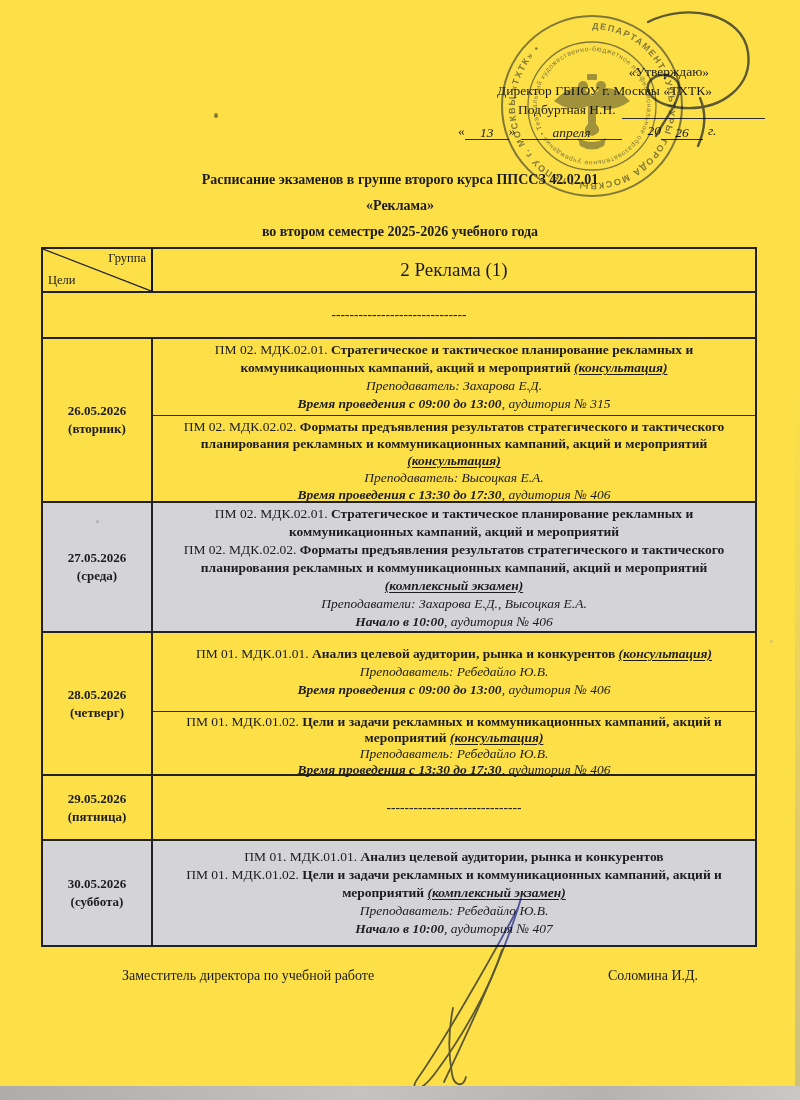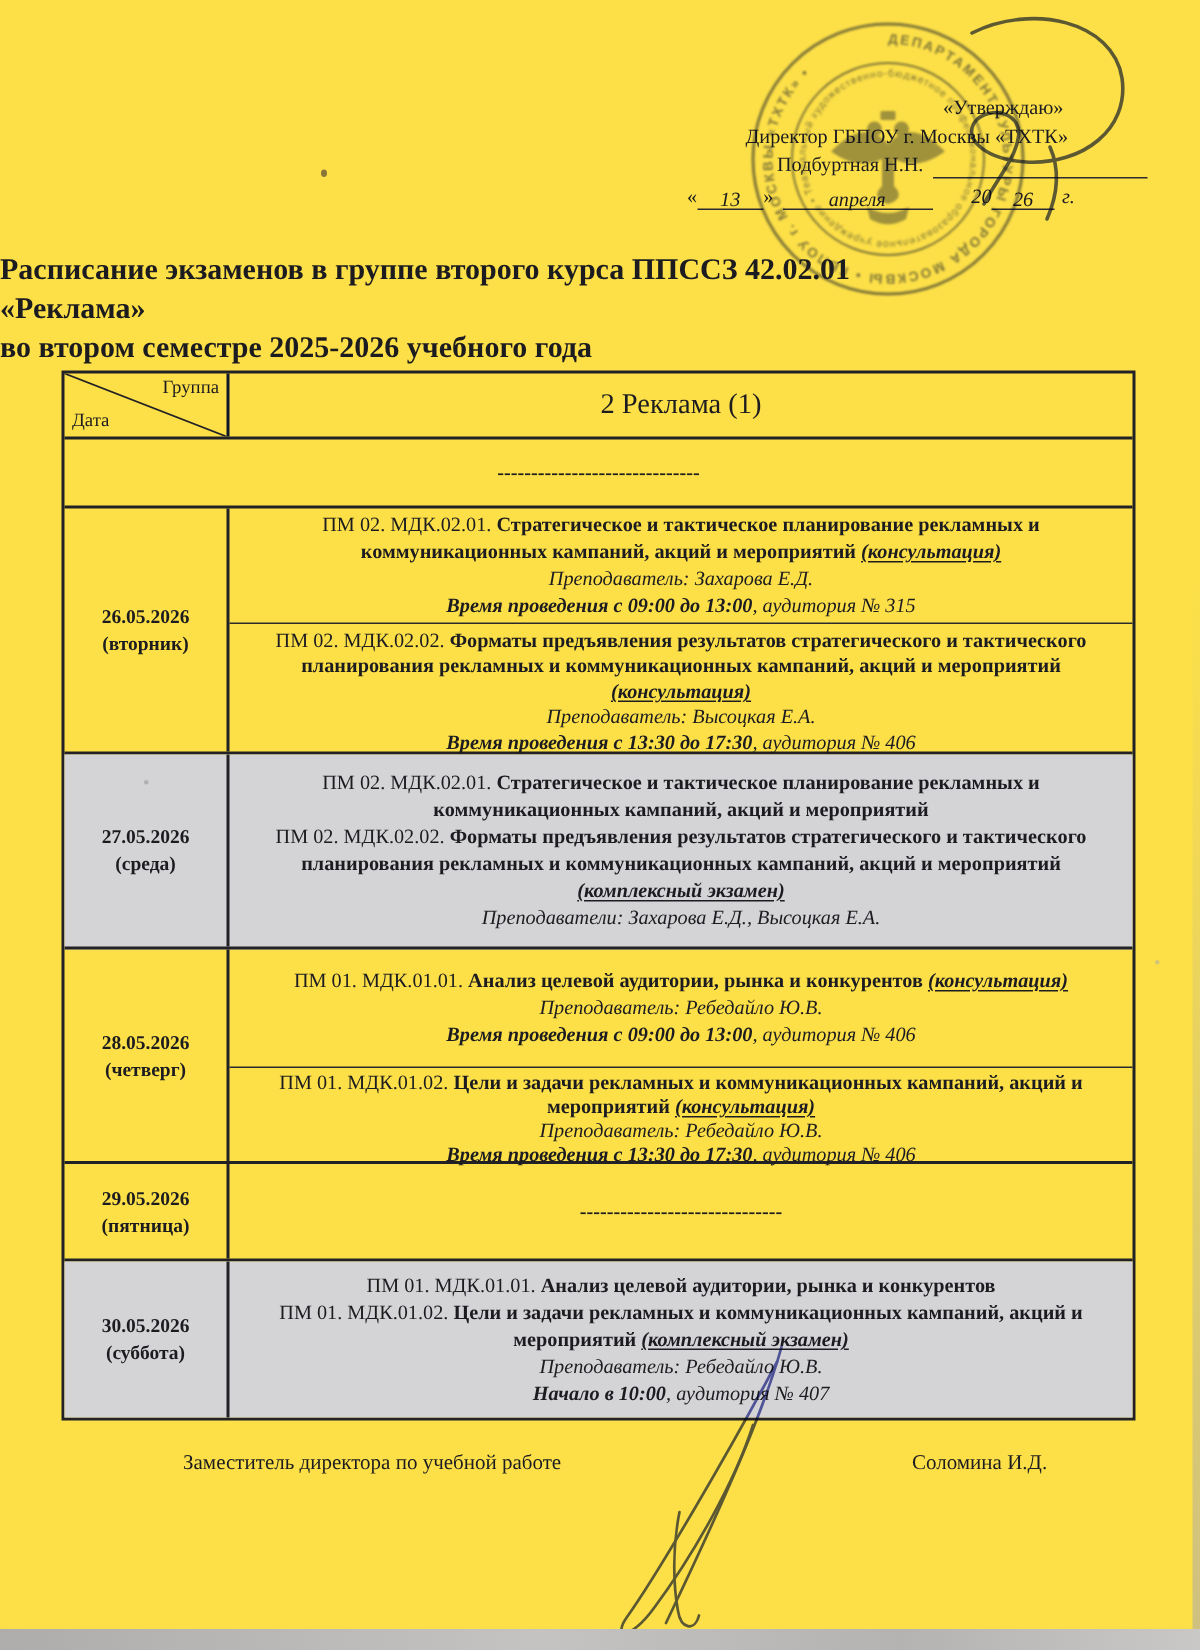--- a/index.html
+++ b/index.html
@@ -29,21 +29,21 @@
 
   
   #stamp{position:absolute;left:492px;top:6px;width:200px;height:200px;mix-blend-mode:multiply;opacity:.88;}
   #stamp text{font-family:"Liberation Sans","DejaVu Sans",sans-serif;fill:#7177be;}
   #stamp .ring-o{font-size:9px;letter-spacing:1.5px;font-weight:bold;}
   #stamp .ring-i{font-size:6.8px;letter-spacing:.6px;}
   
   .sig{position:absolute;mix-blend-mode:multiply;}
 
   
-  #title{position:absolute;left:0;top:167px;width:800px;text-align:left;font-weight:bold;font-size:20px;line-height:26px;}
+  #title{position:absolute;left:0;top:167px;width:800px;text-align:center;font-weight:bold;font-size:14px;line-height:26px;}
 
   
   #schedule{position:absolute;left:41px;top:247px;width:716px;height:700px;border:2px solid #222226;box-sizing:border-box;font-size:13.5px;}
   .trow{display:flex;border-bottom:2px solid #222226;box-sizing:border-box;}
   .trow:last-child{border-bottom:none;}
   .trow.shaded{background:#d4d3d6;}
   .date-cell{width:110px;flex:none;border-right:2px solid #222226;box-sizing:border-box;
     display:flex;flex-direction:column;justify-content:center;align-items:center;
     font-weight:bold;font-size:13px;line-height:18px;text-align:center;}
   .content-cell{flex:1;display:flex;flex-direction:column;box-sizing:border-box;min-width:0;}
@@ -140,21 +140,21 @@
     <div>во втором семестре 2025-2026 учебного года</div>
   </div>
 
   <div id="schedule">
     <div class="trow hrow">
       <div class="corner">
         <svg width="108" height="42">
           <line x1="0" y1="0" x2="108" y2="42" stroke="#222226" stroke-width="1.2"></line>
         </svg>
         <span class="grp">Группа</span>
-        <span class="dat">Дата</span>
+        <span class="dat">Цели</span>
       </div>
       <div class="ghead">2 Реклама (1)</div>
     </div>
     <div id="table-rows" style="display:contents"><div class="trow r1">
           <div class="content-cell">
             <div class="session s1">
               <div class="line"><span class="st-bold">------------------------------</span></div>
             </div>
           </div>
         </div><div class="trow r2">
@@ -177,20 +177,21 @@
         </div><div class="trow r3 shaded">
           <div class="date-cell">
             <div>27.05.2026</div>
             <div>(среда)</div>
           </div>
           <div class="content-cell">
             <div class="session s1">
               <div class="line"><span class="st-plain">ПМ 02. МДК.02.01. </span><span class="st-bold">Стратегическое и тактическое планирование рекламных и коммуникационных кампаний, акций и мероприятий</span></div>
               <div class="line"><span class="st-plain">ПМ 02. МДК.02.02. </span><span class="st-bold">Форматы предъявления результатов стратегического и тактического планирования рекламных и коммуникационных кампаний, акций и мероприятий   </span><span class="st-biu">(комплексный экзамен)</span></div>
               <div class="line"><span class="st-i">Преподаватели: Захарова Е.Д., Высоцкая Е.А.</span></div>
+              <div class="line"><span class="st-bi">Начало в 10:00</span><span class="st-i">, аудитория № 406</span></div>
             </div>
           </div>
         </div><div class="trow r4">
           <div class="date-cell">
             <div>28.05.2026</div>
             <div>(четверг)</div>
           </div>
           <div class="content-cell">
             <div class="session s1">
               <div class="line"><span class="st-plain">ПМ 01. МДК.01.01. </span><span class="st-bold">Анализ целевой аудитории, рынка и конкурентов </span><span class="st-biu">(консультация)</span></div>

